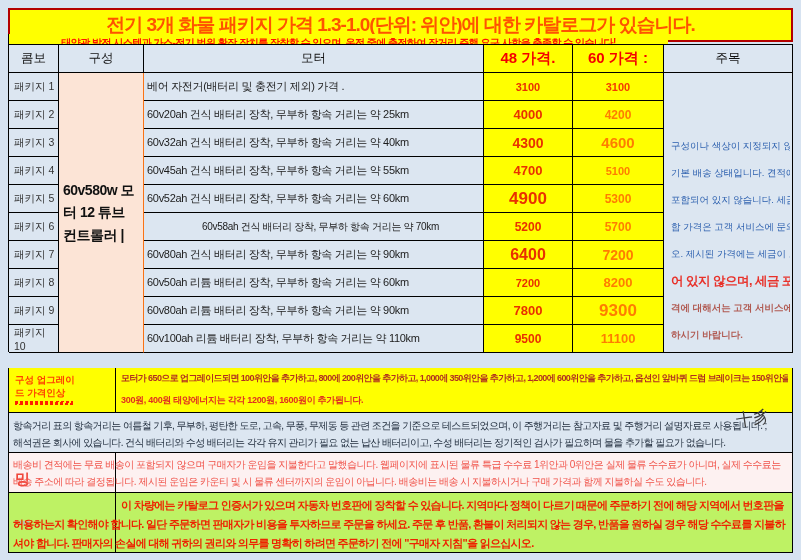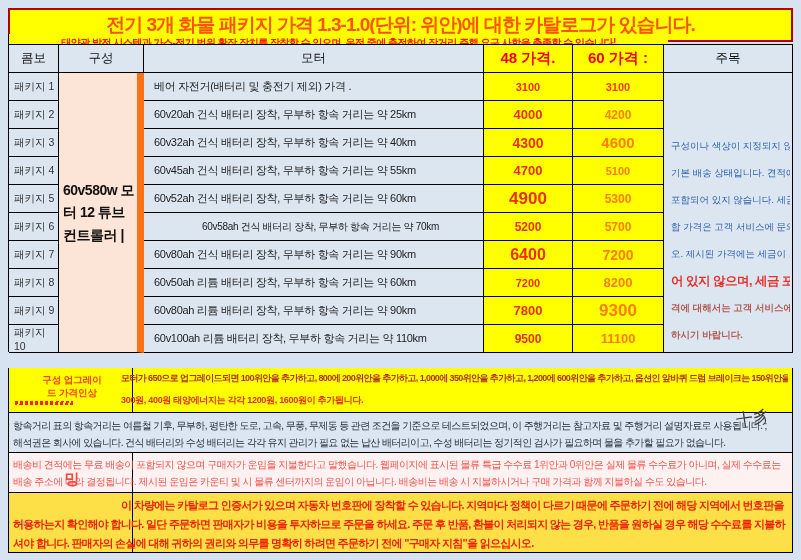--- a/index.html
+++ b/index.html
@@ -35,53 +35,53 @@
     grid-template-columns:50px 85px 340px 89px 91px 129px;
     grid-template-rows:28px repeat(10,28px);
     border-top:1px solid #000; border-left:1px solid #000;
     background:#dce6f1;
   }
   .c { border-right:1px solid #000; border-bottom:1px solid #000;
        display:flex; align-items:center; overflow:hidden; }
   .hd { justify-content:center; font-size:12.5px; color:#111; background:#dce6f1; }
   .hd-price { background:#ffff00; color:#f40000; font-size:15px; font-weight:bold; }
   .combo { background:#dce6f1; font-size:10.5px; color:#333; padding-left:5px; }
-  .comp  { background:#dce6f1; font-size:11px; color:#1c1c1c; padding-left:10px; letter-spacing:-0.3px; white-space:nowrap; }
+  .comp  { background:#dce6f1; font-size:11px; color:#1c1c1c; padding-left:3px; letter-spacing:-0.3px; white-space:nowrap; }
   .comp.small-center { justify-content:center; font-size:10px; padding-left:14px; }
   .price { background:#ffff00; justify-content:center; font-weight:bold; letter-spacing:0; }
   .p48 { color:#e93000; }
   .p60 { color:#ff7d00; }
   .motor-cell {
     grid-column:2; grid-row:2/12;
-    border-right:7px solid #f97316; border-bottom:1px solid #000;
+    border-right:1px solid #f97316; border-bottom:1px solid #000;
     background:#fce4d6; color:#111;
     display:flex; align-items:center;
     font-size:14px; font-weight:bold; line-height:1.6;
     padding:0 2px 0 4px; letter-spacing:-0.5px;
   }
   .note-cell {
     grid-column:6; grid-row:2/12;
     border-right:1px solid #000; border-bottom:1px solid #000;
     background:#dce6f1; padding:60px 2px 0 7px;
   }
   .note-line { height:27px; display:flex; align-items:center; white-space:nowrap; overflow:hidden; }
   .nb { color:#2b5fae; font-size:9.5px; }
   .nr { color:#e8312a; font-size:12.5px; font-weight:bold; letter-spacing:-0.5px; }
   .nd { color:#b05a52; font-size:9.5px; font-weight:bold; }
 
   
   .frow { position:absolute; left:8px; width:785px; border:1px solid #000; border-top:none; }
   .f-upgrade { top:368px; height:45px; background:#ffff00; }
   .f-range   { top:413px; height:40px; background:#dce6f1; color:#1d2a3a; }
   .f-ship    { top:453px; height:40px; background:#fdf1f1; }
-  .f-license { top:493px; height:60px; background:#fde047; }
+  .f-license { top:493px; height:60px; background:#bef264; }
 
   .flabel {
-    position:absolute; left:0; top:0; bottom:0; width:124px;
-    border-right:1px solid #000; padding:5px 3px 0 6px;text-align:center;
+    position:absolute; left:0; top:0; bottom:0; width:107px;
+    border-right:1px solid #000; padding:5px 3px 0 6px;
   }
   .upgrade-label { color:#ff4000; font-weight:bold; font-size:9.5px; line-height:13px; }
   .squiggle { margin-top:2px; height:4px; width:58px;
     background:repeating-linear-gradient(100deg,#ff2000 0 3px,transparent 3px 5px); }
   .upgrade-body { position:absolute; left:112px; right:4px; top:4px; }
   .upgrade-l1 { color:#b03020; font-size:9px; letter-spacing:-0.6px; white-space:nowrap; overflow:hidden; font-weight:bold; }
   .upgrade-l2 { color:#e03020; font-size:9px; letter-spacing:-0.3px; margin-top:9px; font-weight:bold; }
 
   .range-text { padding:4px 22px 0 4px; font-size:10px; letter-spacing:-0.6px; line-height:17px; }
   .hand-mark {
@@ -122,21 +122,21 @@
       <div class="note-line nb">기본 배송 상태입니다. 견적에는 세금이</div>
       <div class="note-line nb">포함되어 있지 않습니다. 세금 포</div>
       <div class="note-line nb">함 가격은 고객 서비스에 문의하십시</div>
       <div class="note-line nb">오. 제시된 가격에는 세금이 포함되</div>
       <div class="note-line nr">어 있지 않으며, 세금 포함 가</div>
       <div class="note-line nd">격에 대해서는 고객 서비스에 문의</div>
       <div class="note-line nd">하시기 바랍니다.</div>
     </div>
 
     <div class="c combo">패키지 1</div>
-    <div class="c comp" style="padding-left:10px">베어 자전거(배터리 및 충전기 제외) 가격 .</div>
+    <div class="c comp" style="padding-left:3px">베어 자전거(배터리 및 충전기 제외) 가격 .</div>
     <div class="c price p48" style="font-size:11px">3100</div>
     <div class="c price p60" style="font-size:11px;color:#f43b00">3100</div>
 
     <div class="c combo">패키지 2</div>
     <div class="c comp">60v20ah 건식 배터리 장착, 무부하 항속 거리는 약 25km</div>
     <div class="c price p48" style="font-size:13px">4000</div>
     <div class="c price p60" style="font-size:12px">4200</div>
 
     <div class="c combo">패키지 3</div>
     <div class="c comp">60v32ah 건식 배터리 장착, 무부하 항속 거리는 약 40km</div>

